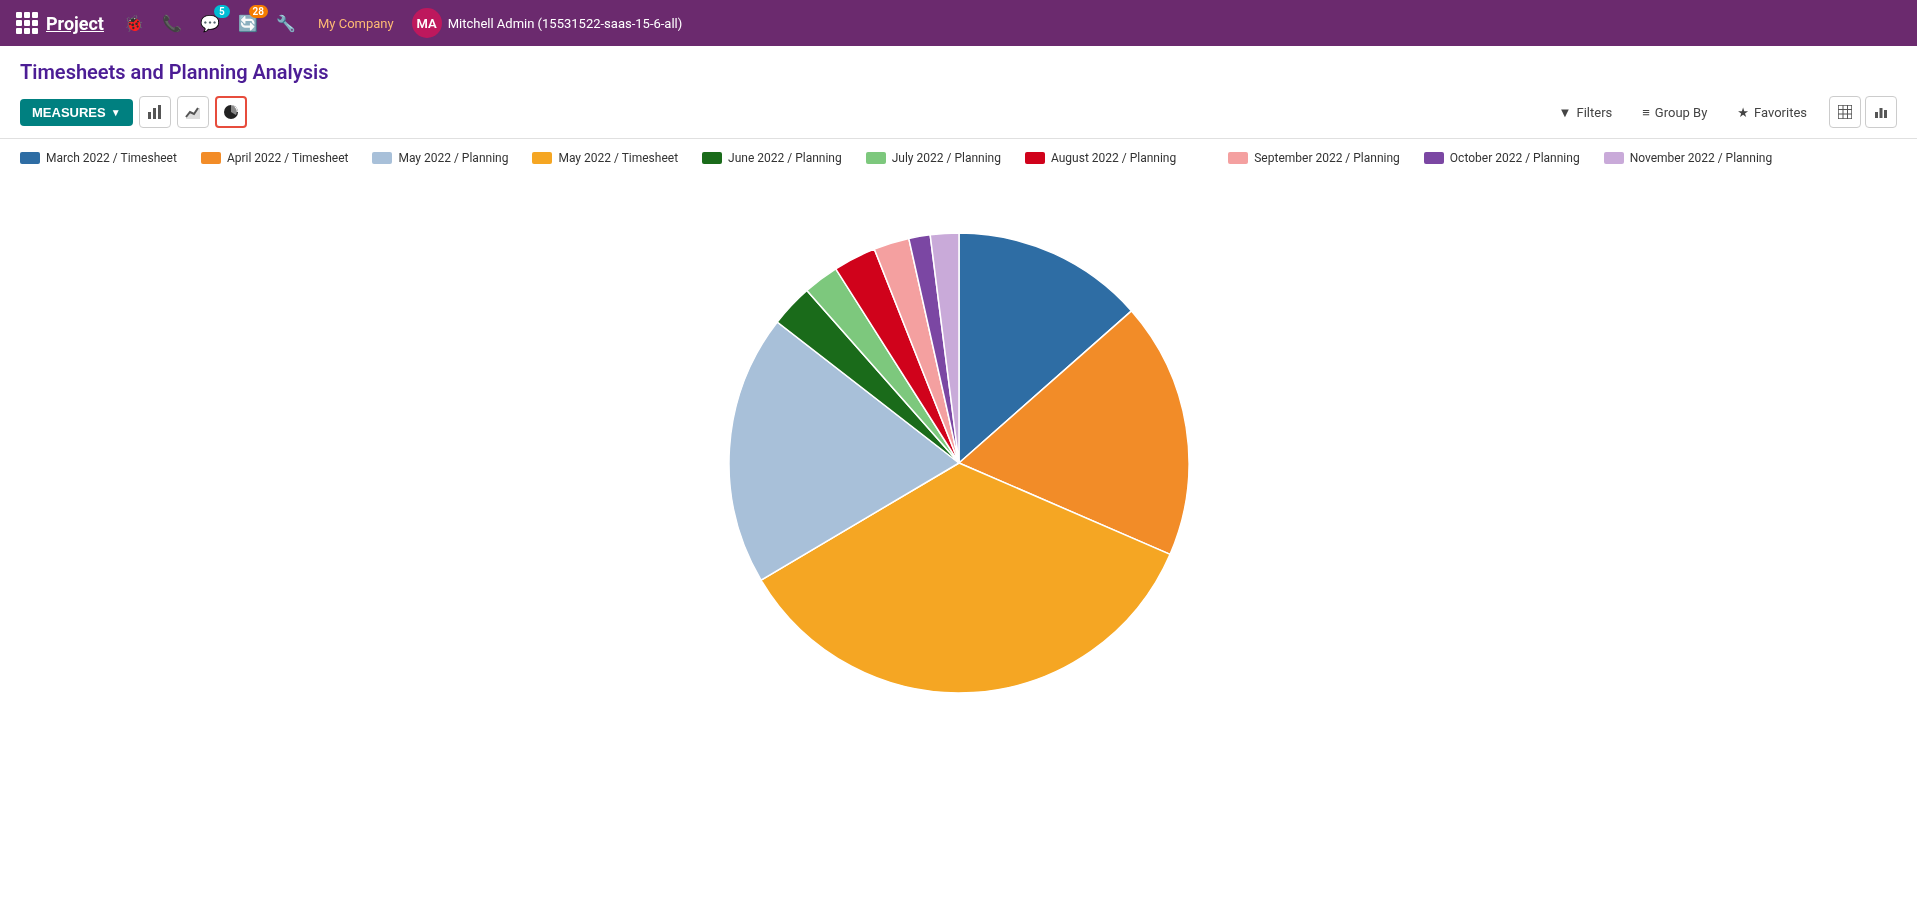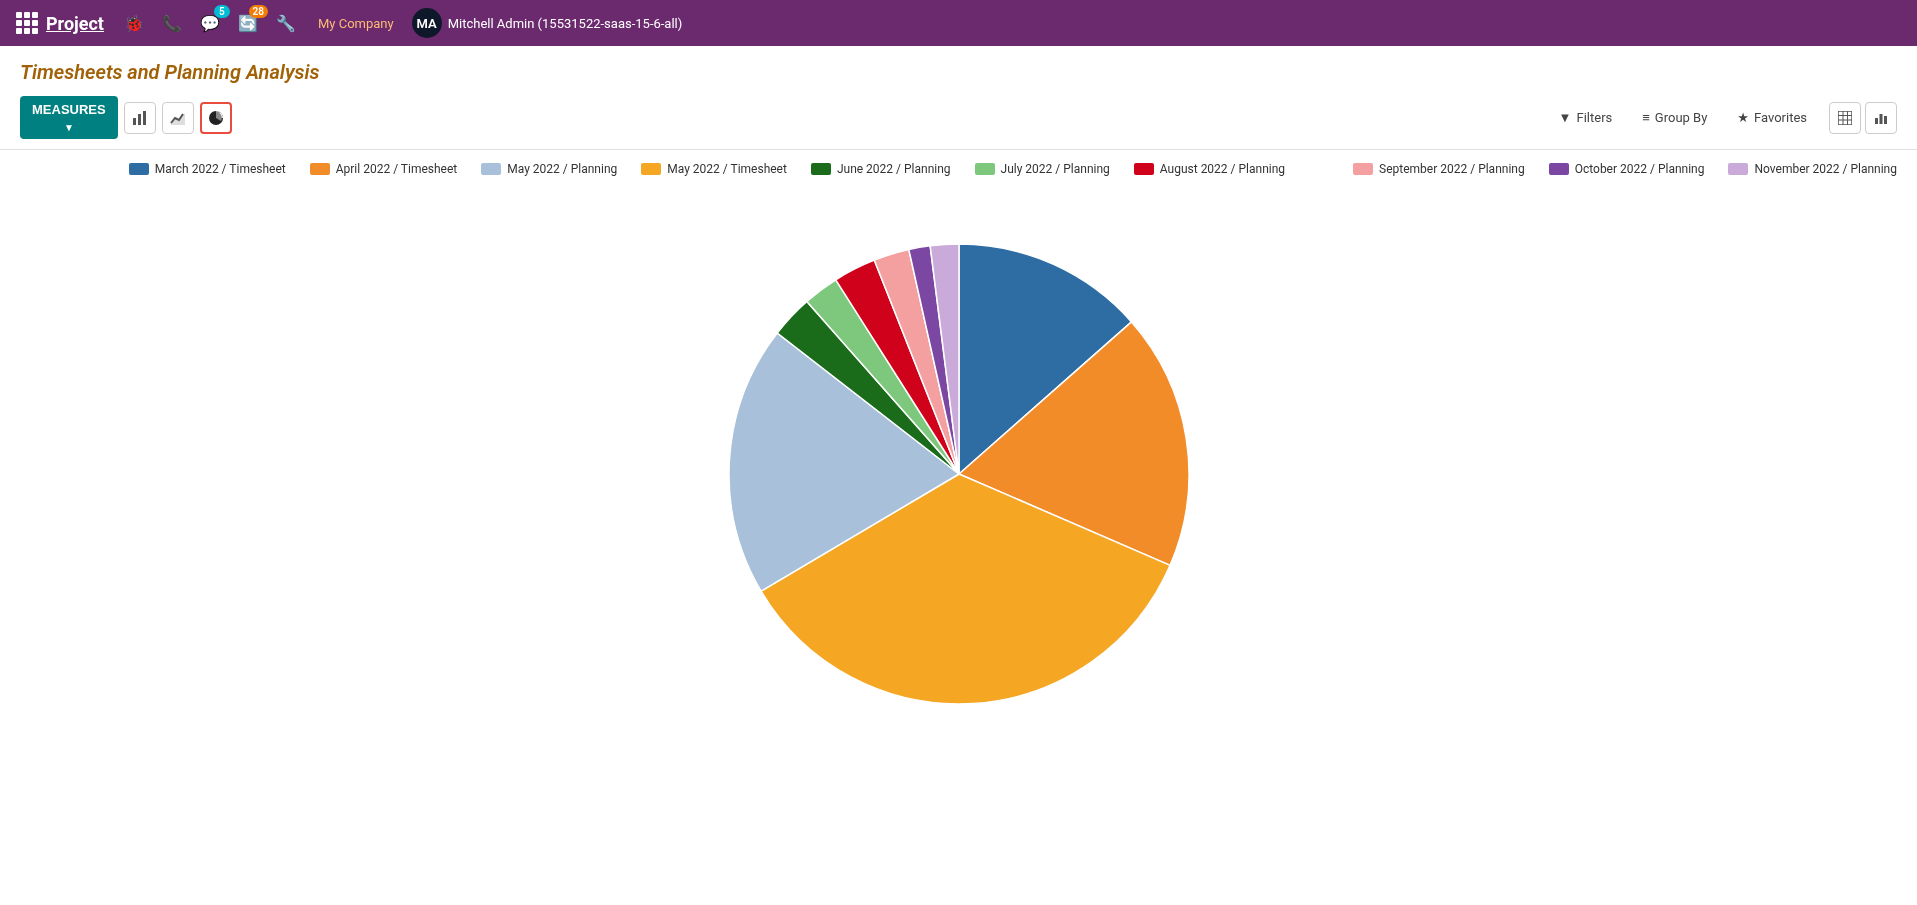--- a/index.html
+++ b/index.html
@@ -92,42 +92,41 @@
       align-items: center;
       gap: 6px;
       color: #fff;
       font-size: 13px;
       cursor: pointer;
     }
     .topnav-avatar {
       width: 30px;
       height: 30px;
       border-radius: 50%;
-      background: #0f172a;
+      background: #be185d;
       overflow: hidden;
       display: flex;
       align-items: center;
       justify-content: center;
       font-size: 13px;
       color: #fff;
       font-weight: 600;
     }
 
     
     .page-header {
       display: flex;
       align-items: center;
       padding: 14px 20px 8px;
       justify-content: space-between;
     }
     .page-title {
       font-size: 20px;
       font-weight: 600;
-      color: #a16207;
-      font-style: italic;
+      color: #4c1d95;
     }
     .search-bar {
       display: flex;
       align-items: center;
       gap: 8px;
       flex: 0 0 auto;
       width: 400px;
     }
     .search-input {
       width: 100%;
@@ -158,21 +157,20 @@
       color: #fff;
       border: none;
       border-radius: 4px;
       padding: 6px 12px;
       font-size: 13px;
       font-weight: 600;
       cursor: pointer;
       display: flex;
       align-items: center;
       gap: 5px;
-      flex-direction: column;
     }
     .btn-measures .arrow { font-size: 10px; }
     .chart-toggle-btn {
       border: 1px solid #ccc;
       background: #fff;
       width: 32px;
       height: 32px;
       border-radius: 4px;
       cursor: pointer;
       display: flex;
@@ -218,22 +216,22 @@
       justify-content: center;
       font-size: 15px;
       color: #555;
     }
 
     
     .legend {
       display: flex;
       flex-wrap: wrap;
       padding: 8px 20px;
-      gap: 12px 40px;
-      justify-content: flex-end;
+      gap: 12px 24px;
+      justify-content: flex-start;
       font-size: 12px;
       color: #333;
     }
     .legend-item {
       display: flex;
       align-items: center;
       gap: 6px;
     }
     .legend-color {
       width: 20px;

